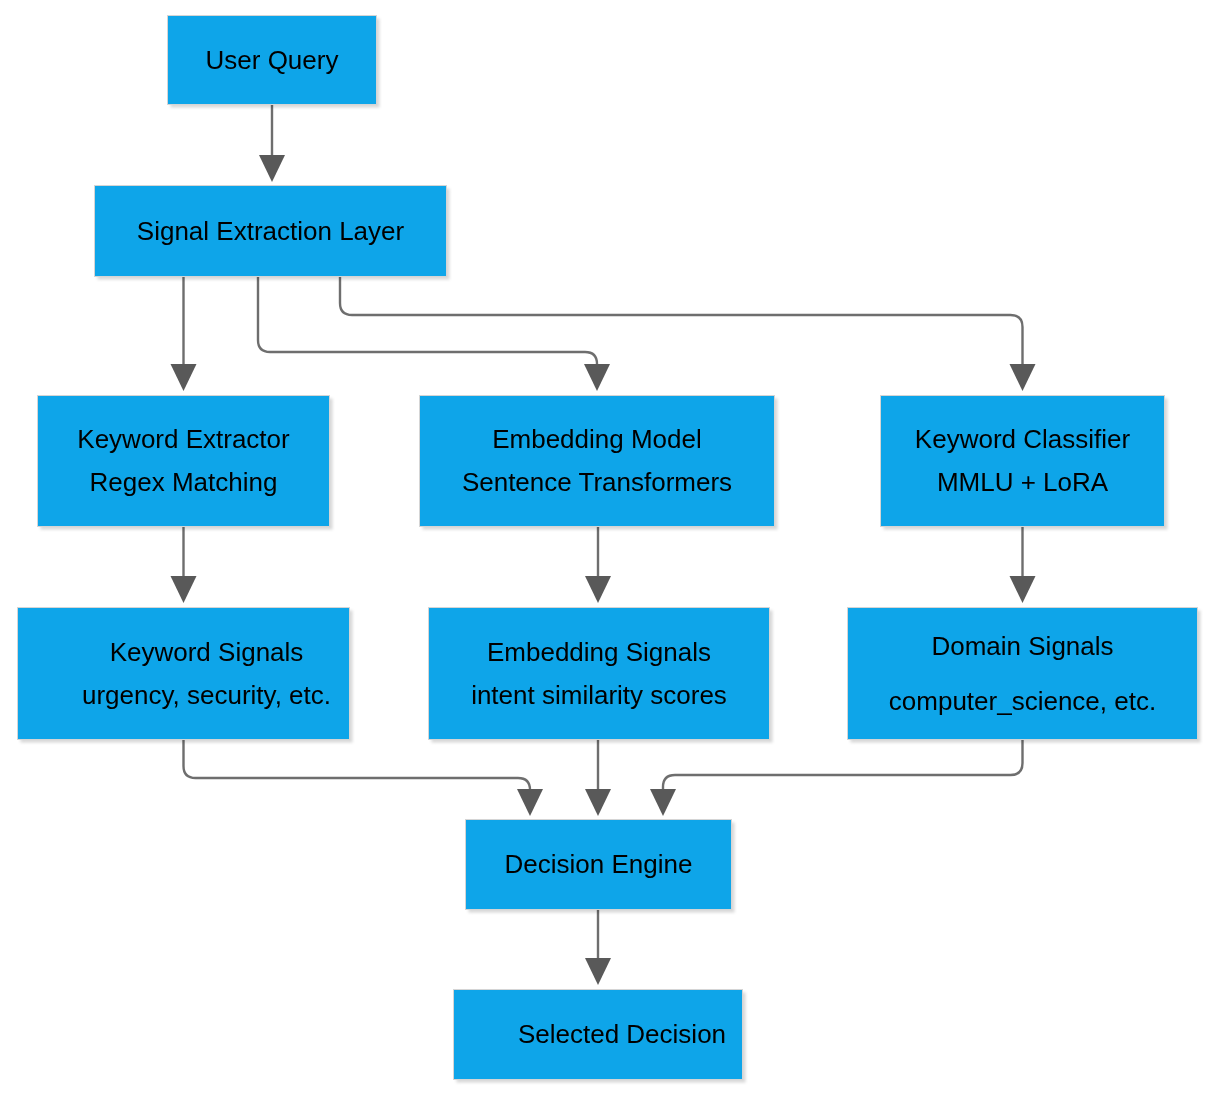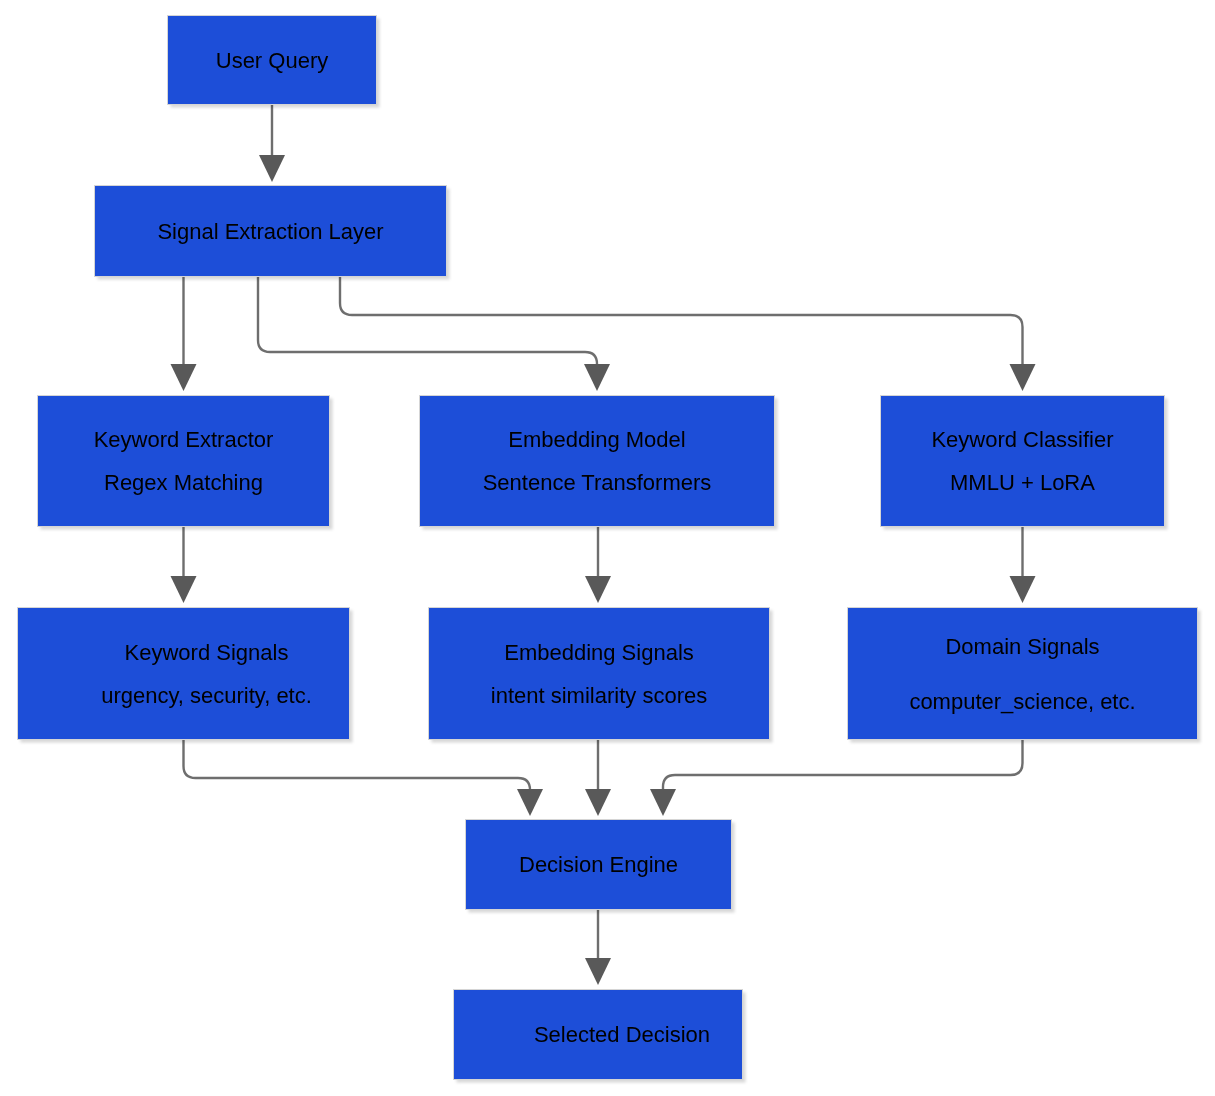--- a/index.html
+++ b/index.html
@@ -21,30 +21,30 @@
     stroke: #6e6e6e;
     stroke-width: 2.4;
   }
   .arrowhead {
     fill: #595959;
     stroke: none;
   }
   .node {
     position: absolute;
     box-sizing: border-box;
-    background: #1d4ed8;
+    background: #0ea5e9;
     border: 1.6px solid #d5d5d5;
     box-shadow: 2.5px 2.5px 3px rgba(0,0,0,0.16);
     display: flex;
     flex-direction: column;
     align-items: center;
     justify-content: center;
     text-align: center;
     color: #000000;
-    font-size: 22px;
+    font-size: 26px;
     line-height: 43px;
   }
   .node span { display: block; white-space: nowrap; }
 </style>
 </head>
 <body>
 
 <div class="canvas">
 
   <svg class="edges" viewBox="0 0 1215 1096" xmlns="http://www.w3.org/2000/svg">

